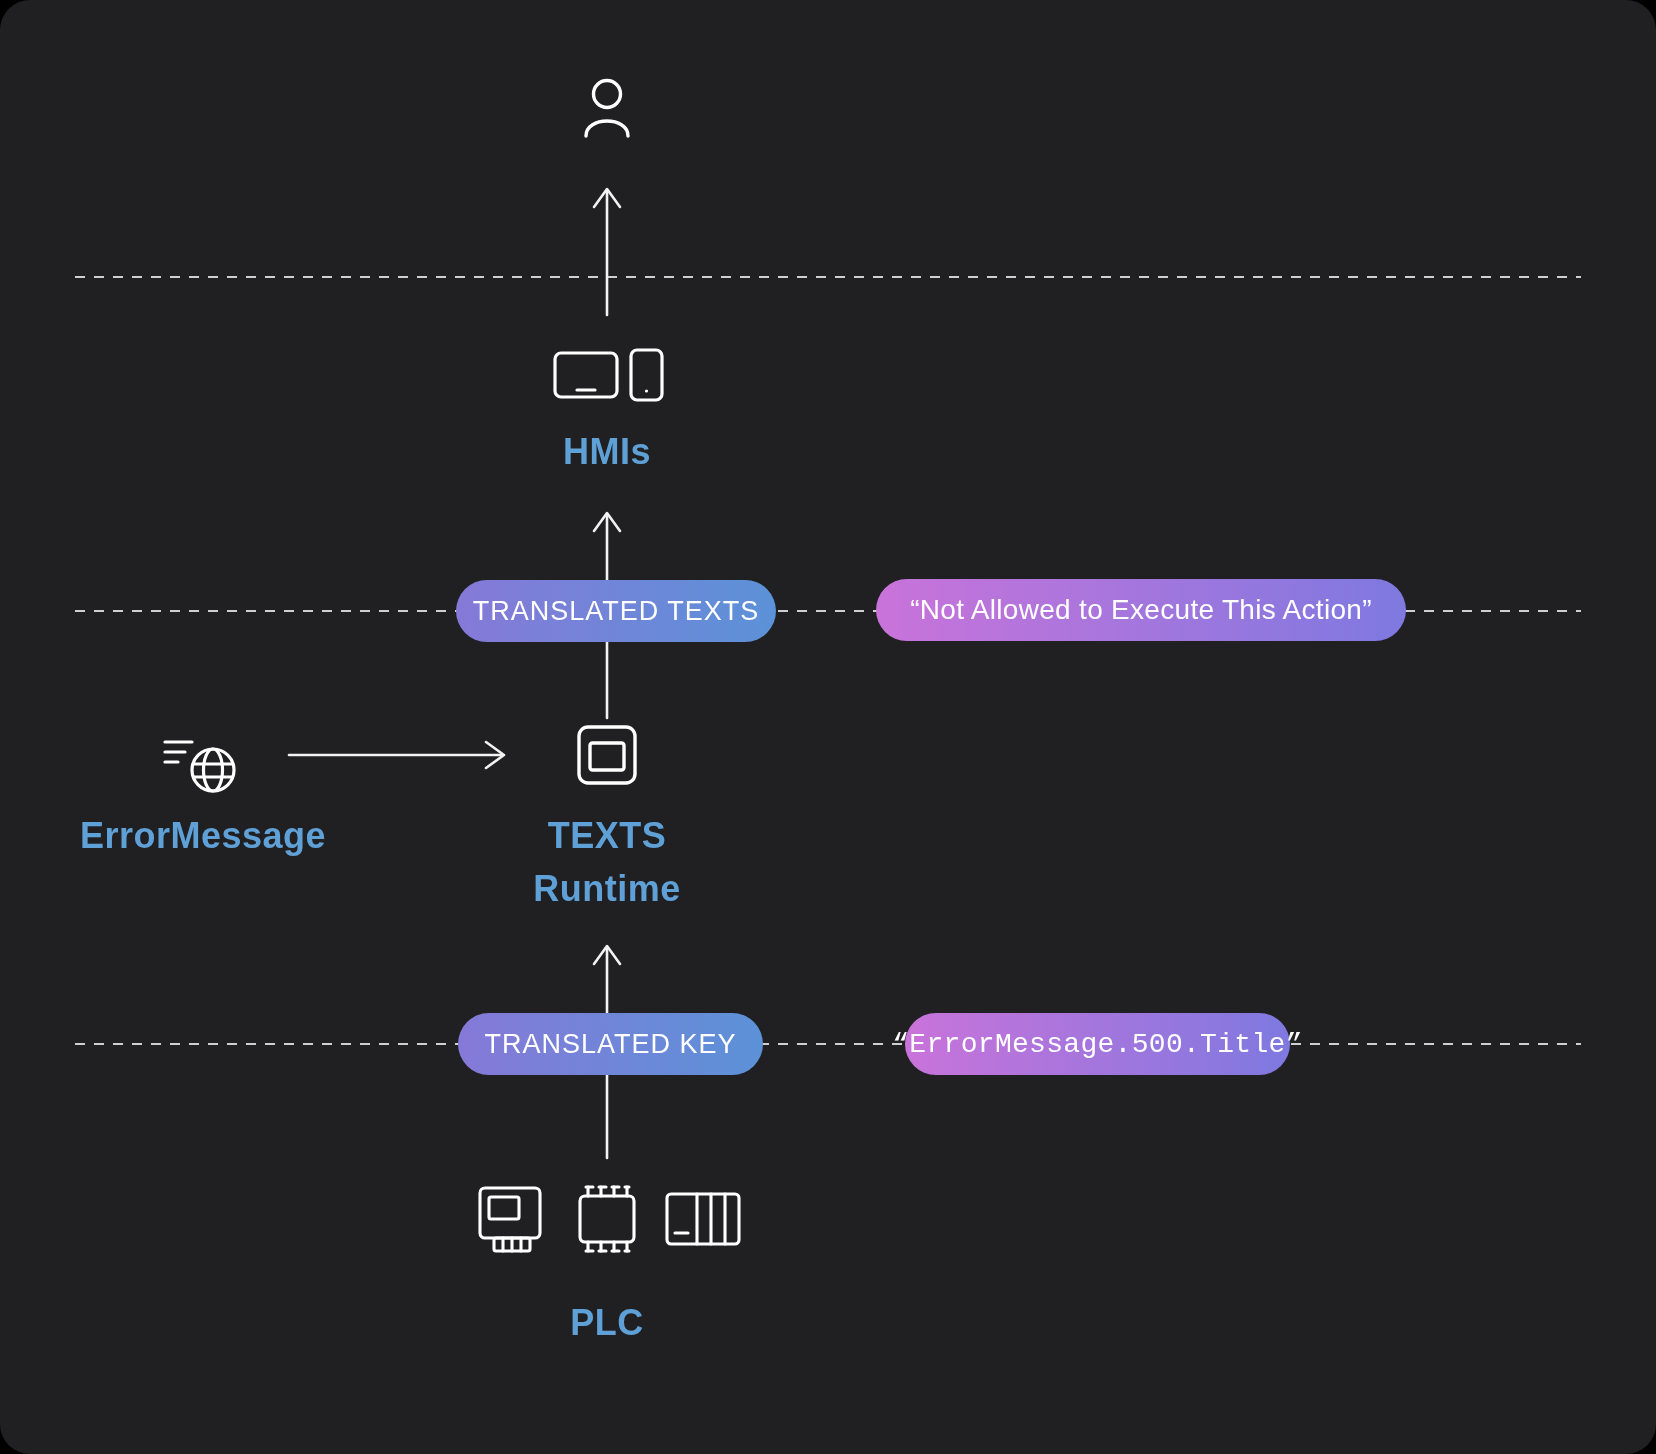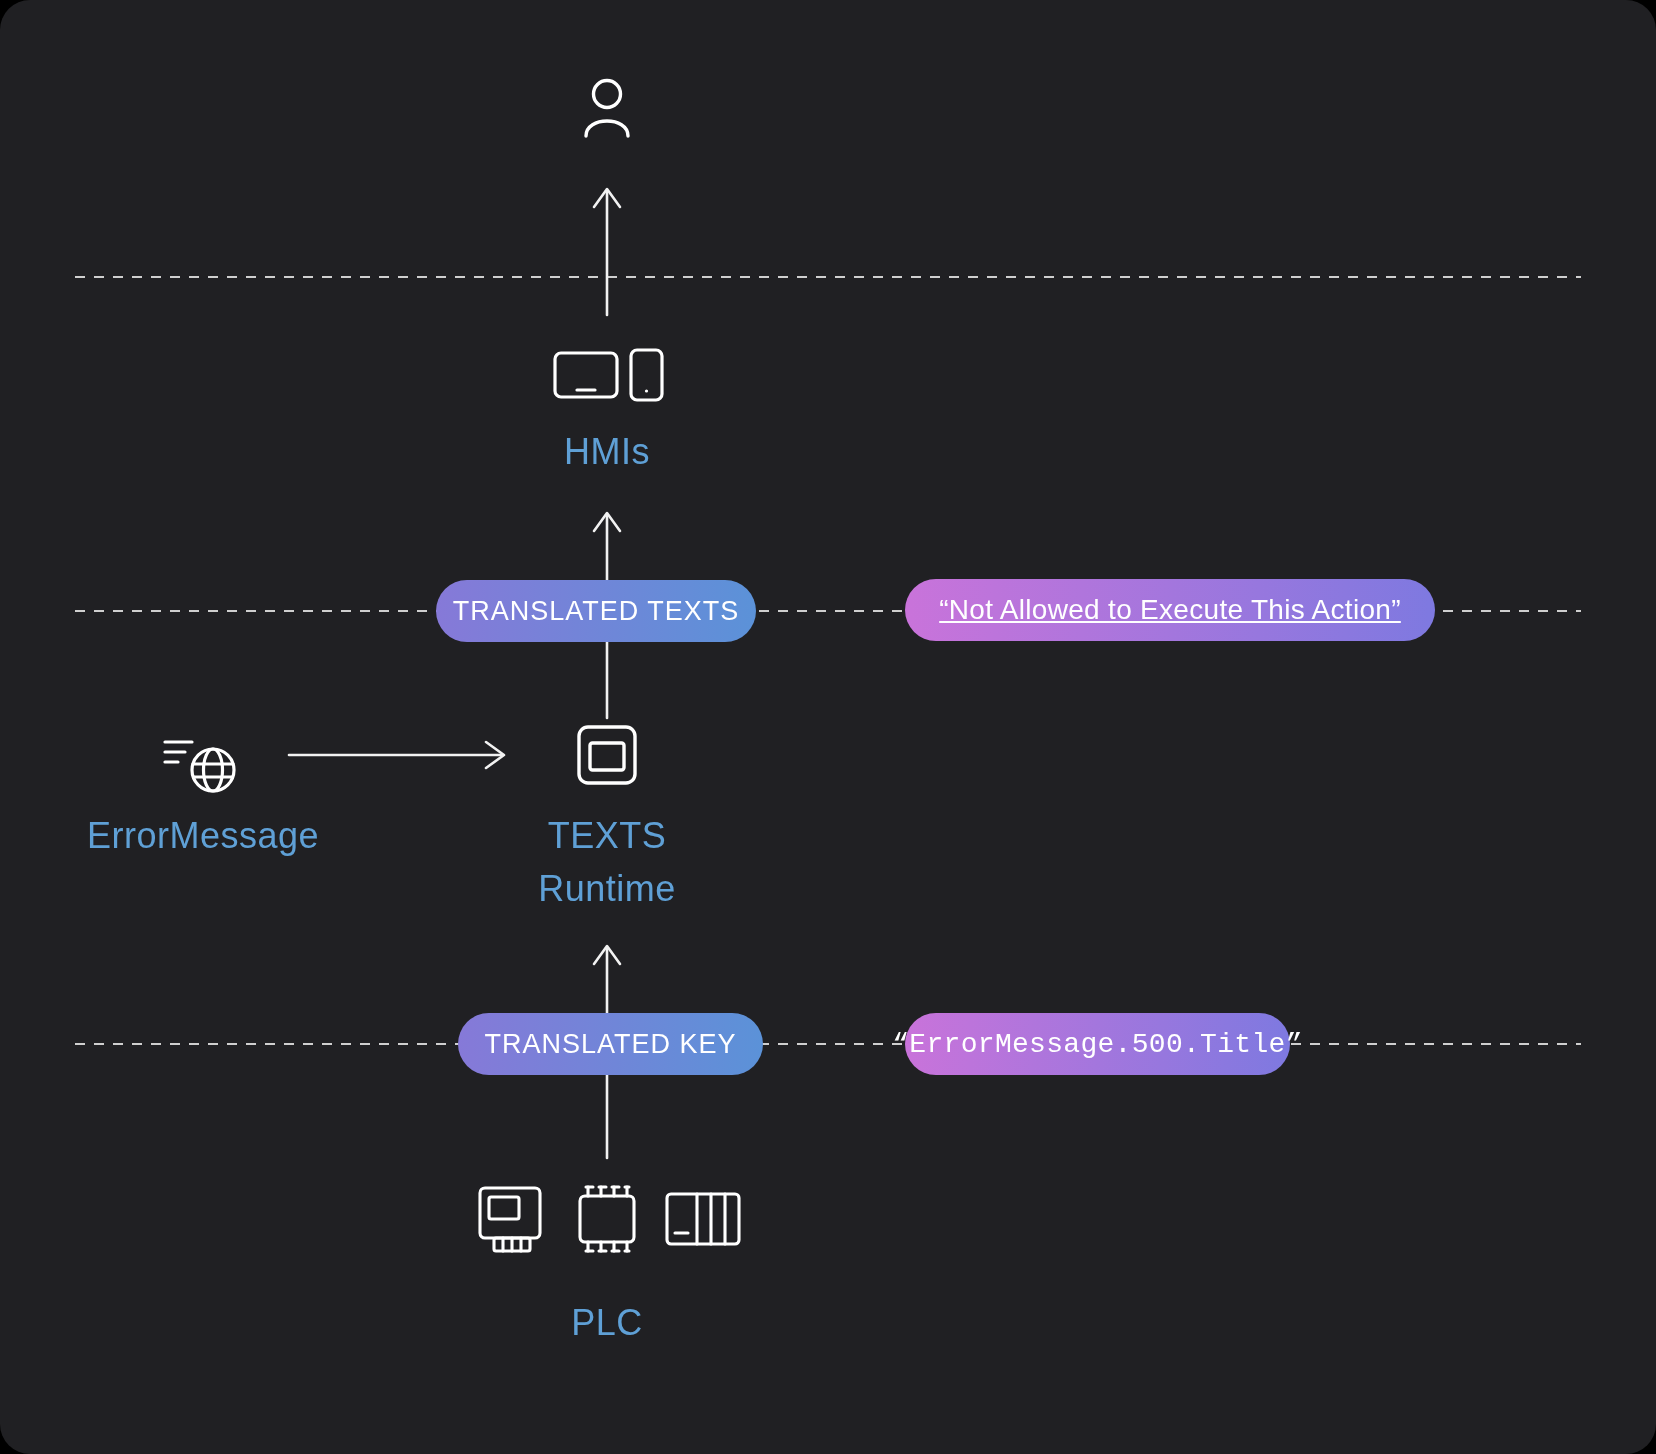--- a/index.html
+++ b/index.html
@@ -8,21 +8,21 @@
     font-family:"Liberation Sans","DejaVu Sans",sans-serif;
     overflow:hidden;
   }
   .panel{
     position:absolute;left:0;top:0;right:0;bottom:0;
     background:#202023;border-radius:30px;
   }
   svg.layer{position:absolute;left:0;top:0;z-index:1;}
   .lbl{
     position:absolute;z-index:3;color:#5fa0d6;
-    font-size:36px;font-weight:400;letter-spacing:0.5px;
+    font-size:36px;font-weight:700;letter-spacing:0.5px;
     transform:translate(-50%,-50%);white-space:nowrap;
   }
   .pill{
     position:absolute;z-index:2;height:62px;border-radius:31px;
     display:flex;align-items:center;justify-content:center;
     color:#ffffff;white-space:nowrap;
   }
   .pill-key{
     background:linear-gradient(90deg,#8679d8 0%,#5b92d8 100%);
     font-size:27px;letter-spacing:1px;font-weight:400;
@@ -111,25 +111,25 @@
         <path d="M-21 31 h7 M-8 31 h7 M5 31 h7 M18 31 h4"></path>
       </g>
       <g transform="translate(703,1220)">
         <rect x="-36" y="-26" width="72" height="50" rx="4"></rect>
         <path d="M-6 -26 V24 M8 -26 V24 M22 -26 V24"></path>
         <path d="M-28 13 h13"></path>
       </g>
     </g>
   </svg>
 
-  <div class="pill pill-key" style="left:436px;top:580px;width:320px;align-items:center;">
+  <div class="pill pill-key" style="left:456px;top:580px;width:320px;align-items:center;">
     <span>TRANSLATED TEXTS</span>
   </div>
 
-  <div class="pill pill-value" style="left:905px;top:579px;width:530px;text-decoration:underline;">
+  <div class="pill pill-value" style="left:876px;top:579px;width:530px;">
     <span>“Not Allowed to Execute This Action”</span>
   </div>
 
   <div class="pill pill-key" style="left:458px;top:1013px;width:305px;">
     <span>TRANSLATED KEY</span>
   </div>
 
   <div class="pill pill-value" style="left:905px;top:1013px;width:385px;font-family:Liberation Mono, monospace;">
     <span>“ErrorMessage.500.Title”</span>
   </div>

